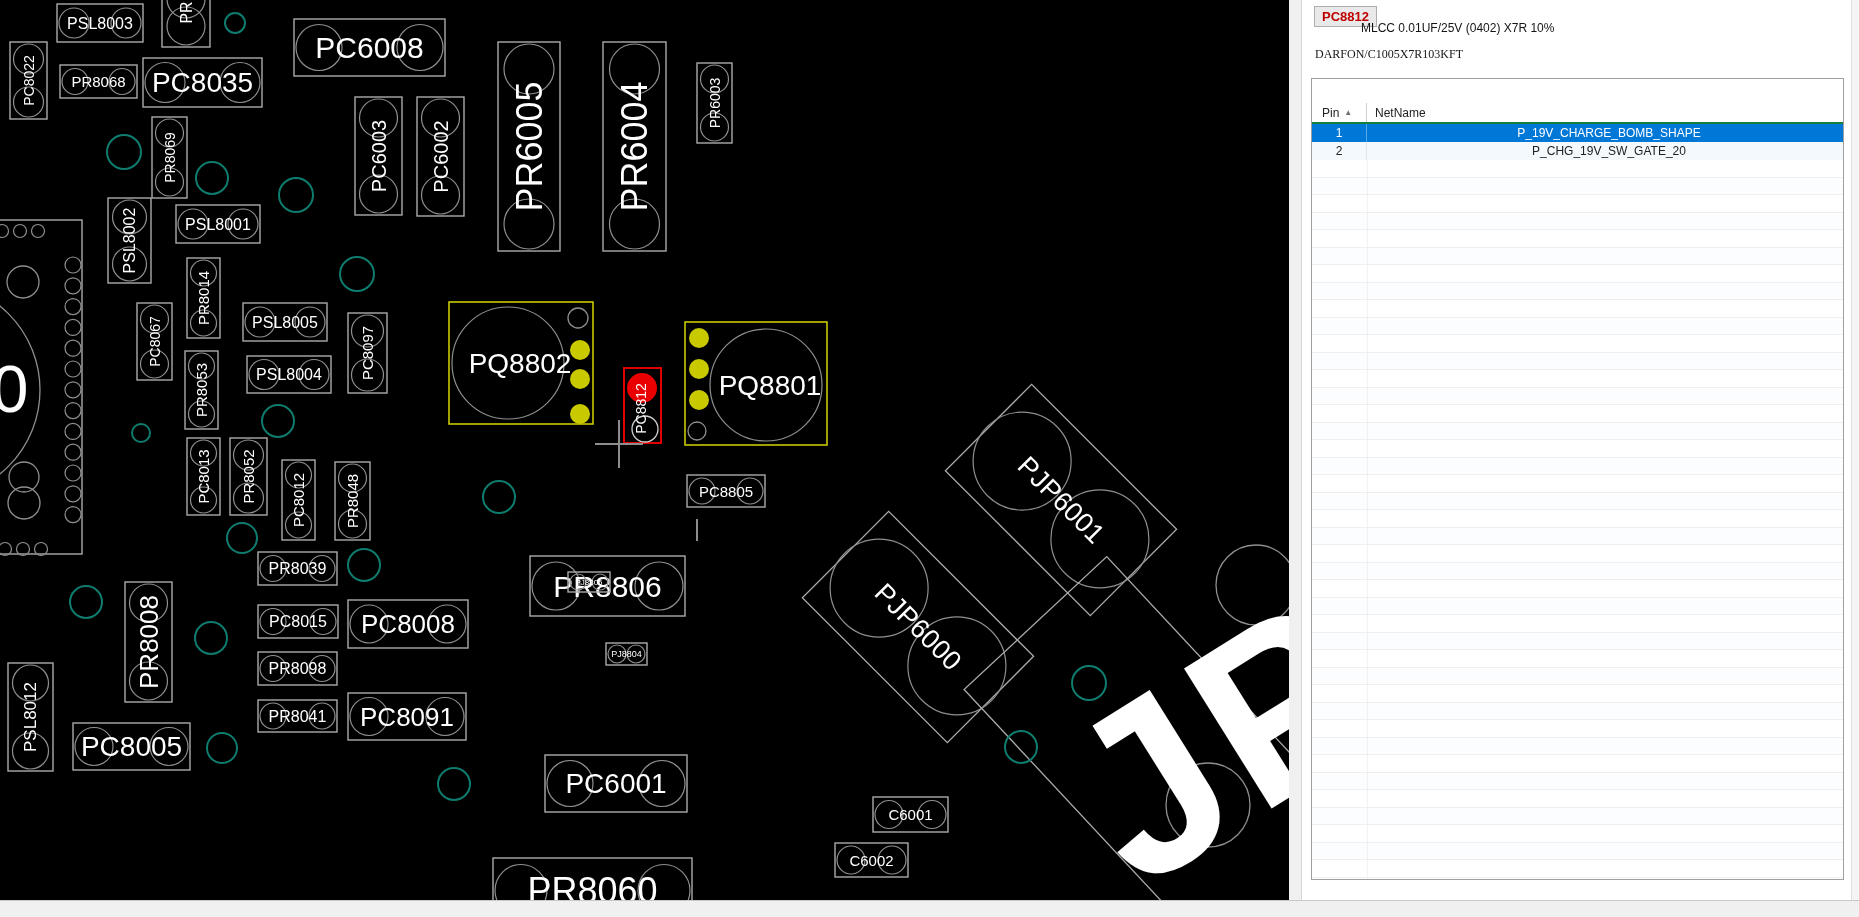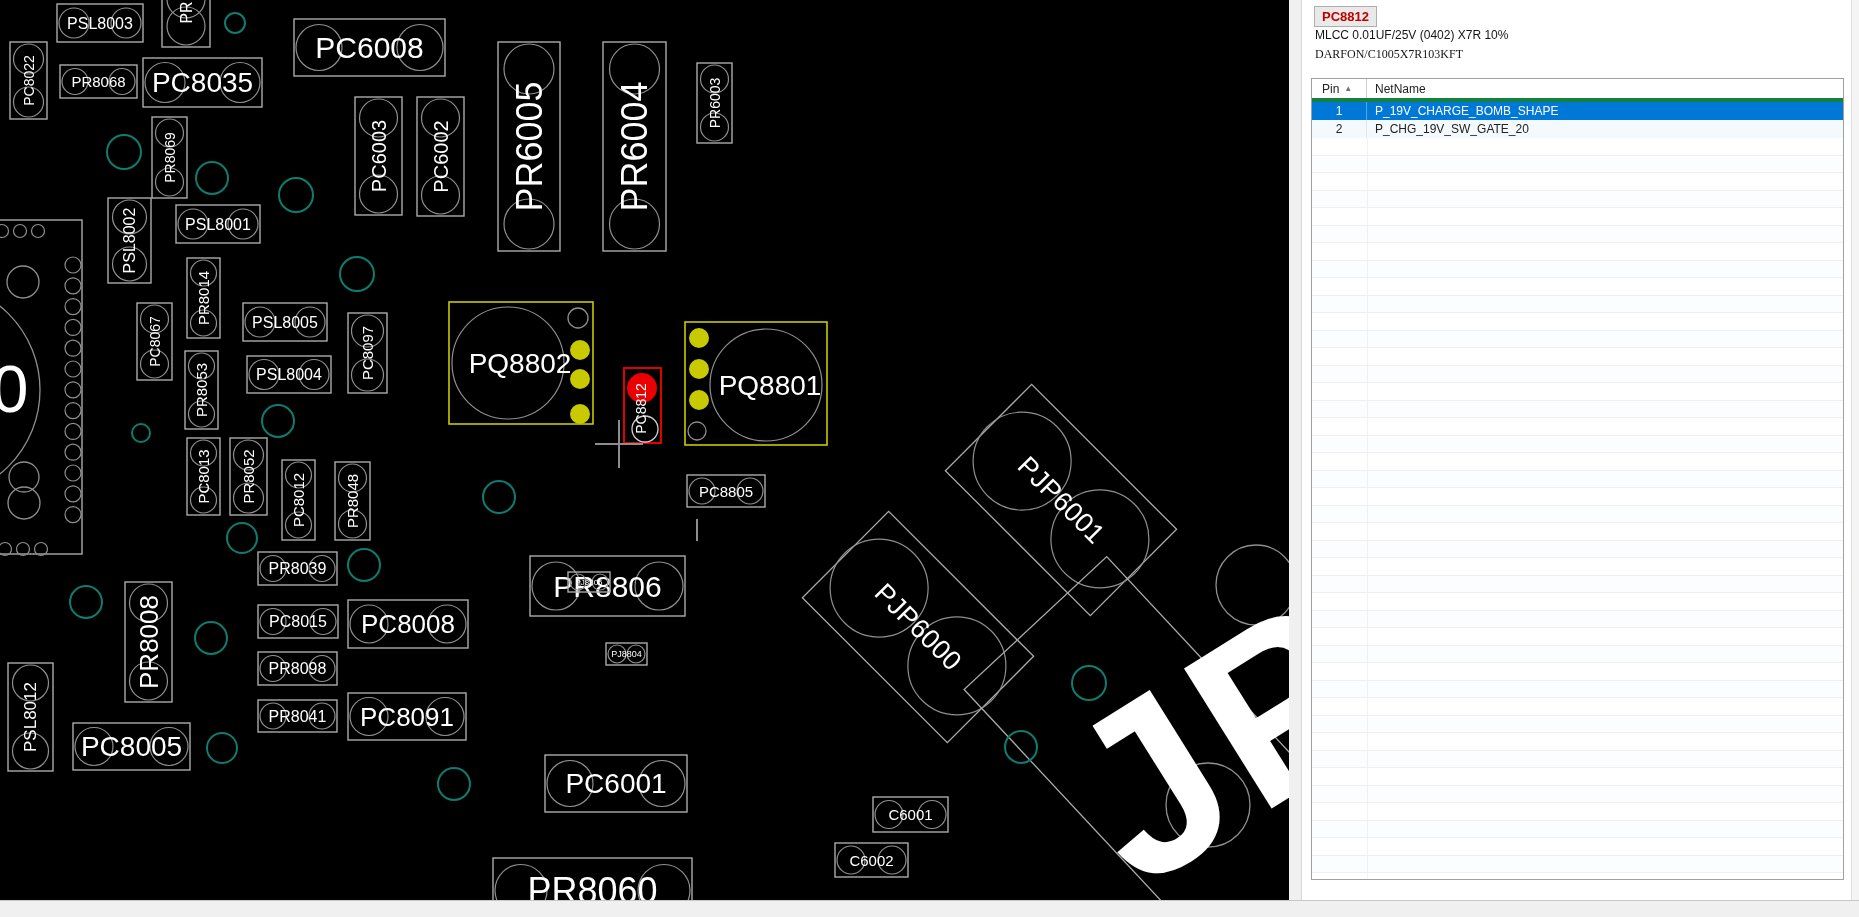--- a/index.html
+++ b/index.html
@@ -10,33 +10,33 @@
   .bottom-strip{position:absolute;left:0;top:900px;width:1859px;height:17px;
        background:#f0f0f0;border-top:1px solid #c8c8c8;box-sizing:border-box;}
   .panel{position:absolute;left:1301px;top:0;width:558px;height:900px;background:#fff;
        border-left:1px solid #d8d8d8;box-sizing:border-box;overflow:hidden;}
   .edge-gutter{position:absolute;left:1851px;top:0;width:8px;height:900px;background:#f4f4f4;
        border-left:1px solid #e0e0e0;box-sizing:border-box;}
   .badge{position:absolute;left:12px;top:6px;display:inline-block;padding:2px 7px;
        background:#e9e9e9;border:1px solid #aeaeae;color:#c00000;font-weight:bold;
        font-size:13px;line-height:15px;}
   .desc{position:absolute;left:13px;color:#141414;font-size:12px;line-height:13px;white-space:nowrap;}
-  .desc1{top:29px;} .desc2{top:48px;font-family:Liberation Serif, serif;}
+  .desc1{top:22px;margin-left:46px;} .desc2{top:48px;font-family:Liberation Serif, serif;}
   .nettable{position:absolute;left:9px;top:78px;width:533px;height:802px;
        border:1px solid #9f9f9f;box-sizing:border-box;background:#fff;overflow:hidden;}
-  .thead{display:flex;height:19px;border-bottom:4px solid #15803d;background:#fff;
-       font-size:12px;color:#222;align-items:center;}
+  .thead{display:flex;height:19px;border-bottom:2px solid #15803d;background:#fff;
+       font-size:12px;color:#222;align-items:center;margin-top:24px;}
   .th-pin{width:55px;box-sizing:border-box;border-right:1px solid #cfcfcf;height:100%;
        display:flex;align-items:center;padding-left:10px;gap:5px;}
   .sorticon{font-size:8px;color:#707070;line-height:8px;}
   .th-net{flex:1;padding-left:8px;}
   .trow{display:flex;height:18px;font-size:12px;align-items:center;}
   .trow .c-pin{width:55px;text-align:center;box-sizing:border-box;border-right:1px solid rgba(0,0,0,0.07);height:100%;
        display:flex;align-items:center;justify-content:center;}
-  .trow .c-net{flex:1;padding-left:8px;white-space:nowrap;overflow:hidden;}
+  .trow .c-net{flex:1;padding-left:8px;white-space:nowrap;overflow:hidden;text-align:center;}
   .trow.sel{background:#0078d7;color:#fff;}
   .trow.sel .c-pin{border-right:1px solid rgba(255,255,255,0.35);}
   .trow.alt{background:#f4f9fd;color:#222;}
   .filler{height:17.5px;border-bottom:1px solid #efefef;box-sizing:border-box;display:flex;}
   .filler .fc{width:55px;border-right:1px solid rgba(0,0,0,0.05);height:100%;}
   .filler.odd{background:#fbfdff;}
 </style>
 </head>
 <body>
 

